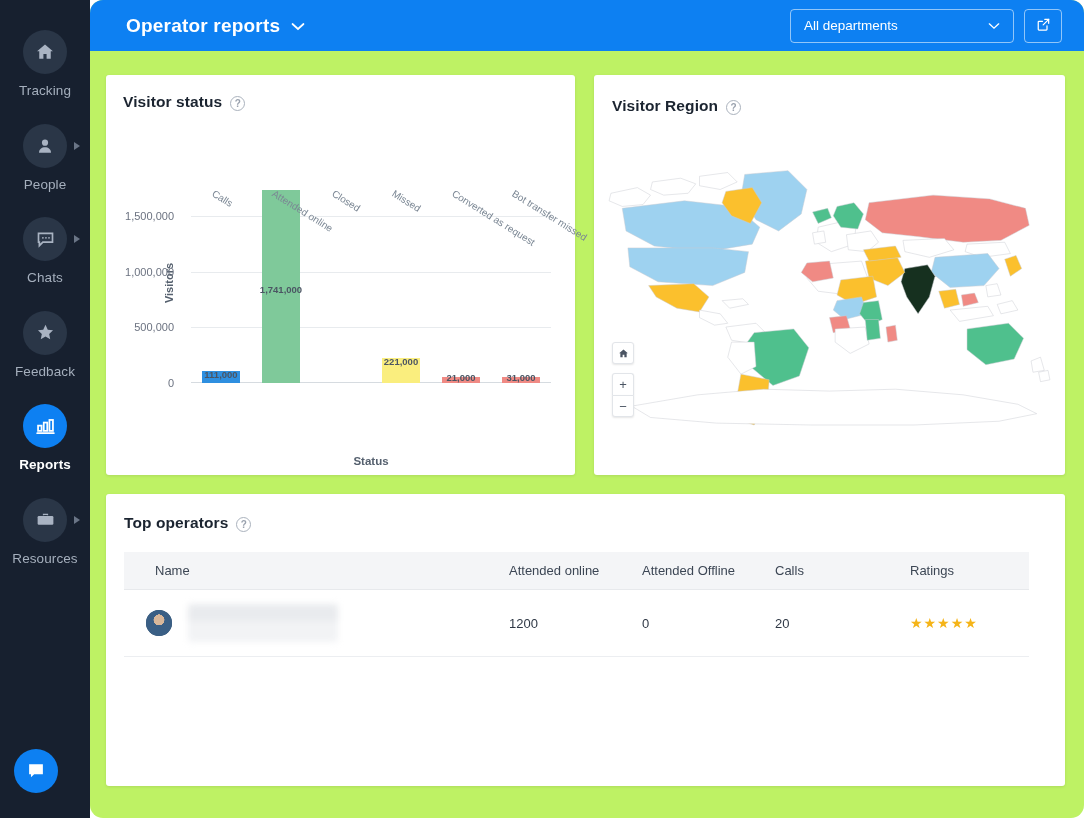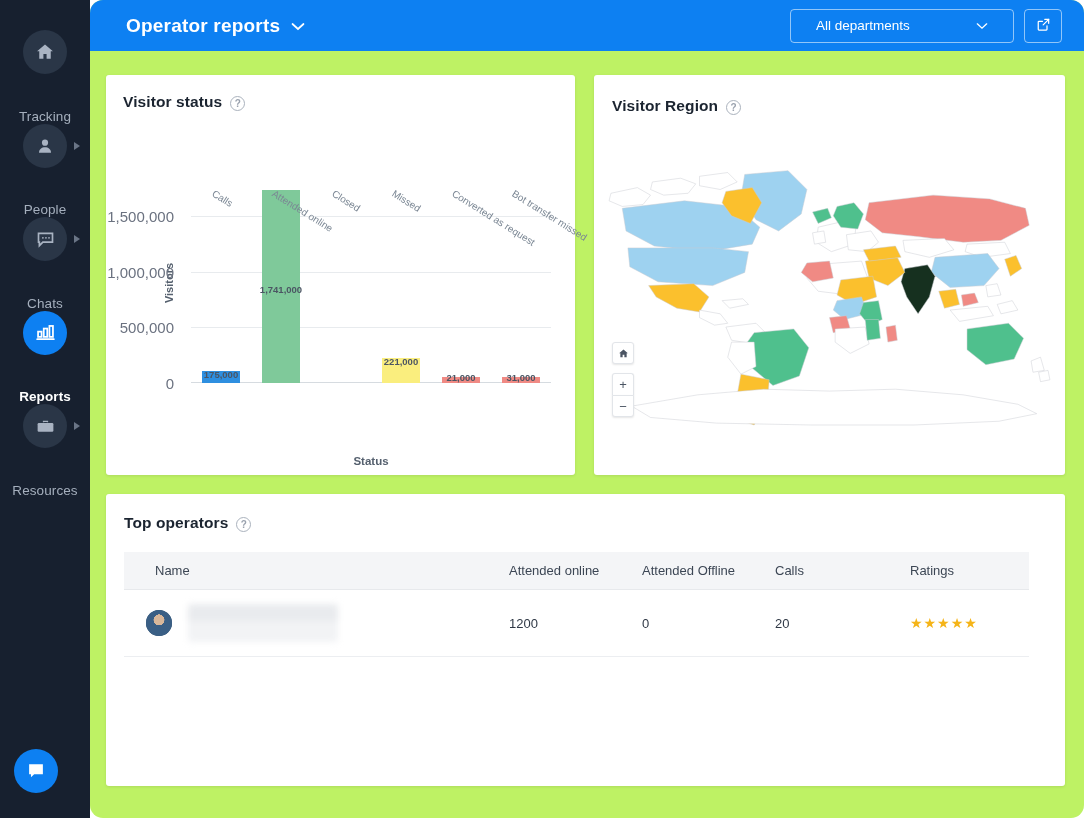--- a/index.html
+++ b/index.html
@@ -19,21 +19,21 @@
     flex: 0 0 90px;
     padding-top: 30px;
   }
   .nav-item {
     position: relative;
     width: 90px;
     height: 93.5px;
     display: flex;
     flex-direction: column;
     align-items: center;
-    justify-content: space-between;
+    justify-content: flex-start;
     cursor: pointer;
   }
   .nav-icon {
     width: 44px; height: 44px;
     border-radius: 50%;
     background: #2a3647;
     display: flex; align-items: center; justify-content: center;
     color: #a9b3c2;
   }
   .nav-item.active .nav-icon { background: #0d80f2; color: #ffffff; }
@@ -95,21 +95,21 @@
     border-radius: 4px;
     color: #fff;
     font-size: 13.5px;
     height: 34px;
     display: flex; align-items: center;
     padding: 0 11px;
     cursor: pointer;
     background: transparent;
     white-space: nowrap;
   }
-  .tb-btn.dept { width: 224px; justify-content: space-between; padding: 0 25px; }
+  .tb-btn.dept { width: 224px; justify-content: space-between; padding: 0 13px; }
   .tb-btn.square { width: 38px; justify-content: center; padding: 0; }
   .tb-btn .lbl { display: inline-block; }
   .tb-btn .ico { margin-right: 8px; display: inline-flex; }
   .tb-btn .chev { margin-left: 8px; display: inline-flex; }
 
   .content {
     flex: 1;
     padding: 24px 19px 0 16px;
     overflow: hidden;
   }
@@ -145,21 +145,21 @@
   .plot {
     position: absolute;
     left: 68px; top: 60px;
     width: 360px; height: 200px;
   }
   .gridline { position: absolute; left: 0; width: 100%; height: 1px; background: #e8ebee; }
   .axisline { position: absolute; left: 0; width: 100%; height: 1px; background: #d6dbe0; bottom: 0; }
   .ytick {
     position: absolute;
     right: 377px;
-    font-size: 15px;
+    font-size: 11px;
     color: #6b7280;
     white-space: nowrap;
     transform: translateY(-50%);
     text-align: right;
   }
   .ylabel {
     position: absolute;
     left: -22px; top: 50%;
     transform: translate(-50%, -50%) rotate(-90deg);
     font-size: 11px; font-weight: bold; color: #55606e;
@@ -314,20 +314,28 @@
             <path d="M4 5h16v10H9l-4 4v-4H4z"></path>
             <circle cx="9" cy="10" r="1" fill="currentColor" stroke="none"></circle>
             <circle cx="12.5" cy="10" r="1" fill="currentColor" stroke="none"></circle>
             <circle cx="16" cy="10" r="1" fill="currentColor" stroke="none"></circle>
           </svg>
       </span>
       <span class="nav-caret"></span>
       <span class="nav-label">Chats</span>
     </div>
 
+    <div class="nav-item">
+      <span class="nav-icon">
+        <svg width="21" height="21" viewBox="0 0 24 24" fill="currentColor">
+            <path d="M12 3.2l2.6 5.6 6 .7-4.4 4.1 1.2 6-5.4-3-5.4 3 1.2-6L3.4 9.5l6-.7z"></path>
+          </svg>
+      </span>
+      <span class="nav-label">Feedback</span>
+    </div>
 
     <div class="nav-item active">
       <span class="nav-icon">
         <svg width="21" height="21" viewBox="0 0 24 24" fill="none" stroke="currentColor" stroke-width="2" stroke-linecap="round">
             <rect x="3.5" y="11" width="4" height="6"></rect>
             <rect x="10" y="7.5" width="4" height="9.5"></rect>
             <rect x="16.5" y="4.5" width="4" height="12.5"></rect>
             <line x1="2.5" y1="19.6" x2="21.5" y2="19.6"></line>
           </svg>
       </span>
@@ -400,21 +408,21 @@
               <div class="ylabel">Visitors</div>
               <div id="gridlines">
                   <div class="gridline" style="top: 144.444px;"></div>
                   <div class="gridline" style="top: 88.8889px;"></div>
                   <div class="gridline" style="top: 33.3333px;"></div>
                 </div>
               <div class="axisline"></div>
               <div class="bars" id="bars">
                   <div class="bar-slot">
                     <div class="bar" style="height: 12.3333px; background: rgb(46, 143, 224);"></div>
-                    <div class="bar-val" style="bottom: 3.33333px;">175,000</div>
+                    <div class="bar-val" style="bottom: 3.33333px;">111,000</div>
                     <div class="xtick">Calls</div>
                   </div>
                   <div class="bar-slot">
                     <div class="bar" style="height: 193.444px; background: rgb(127, 201, 154);"></div>
                     <div class="bar-val" style="bottom: 88px;">1,741,000</div>
                     <div class="xtick">Attended online</div>
                   </div>
                   <div class="bar-slot">
                     <div class="xtick">Closed</div>
                   </div>

